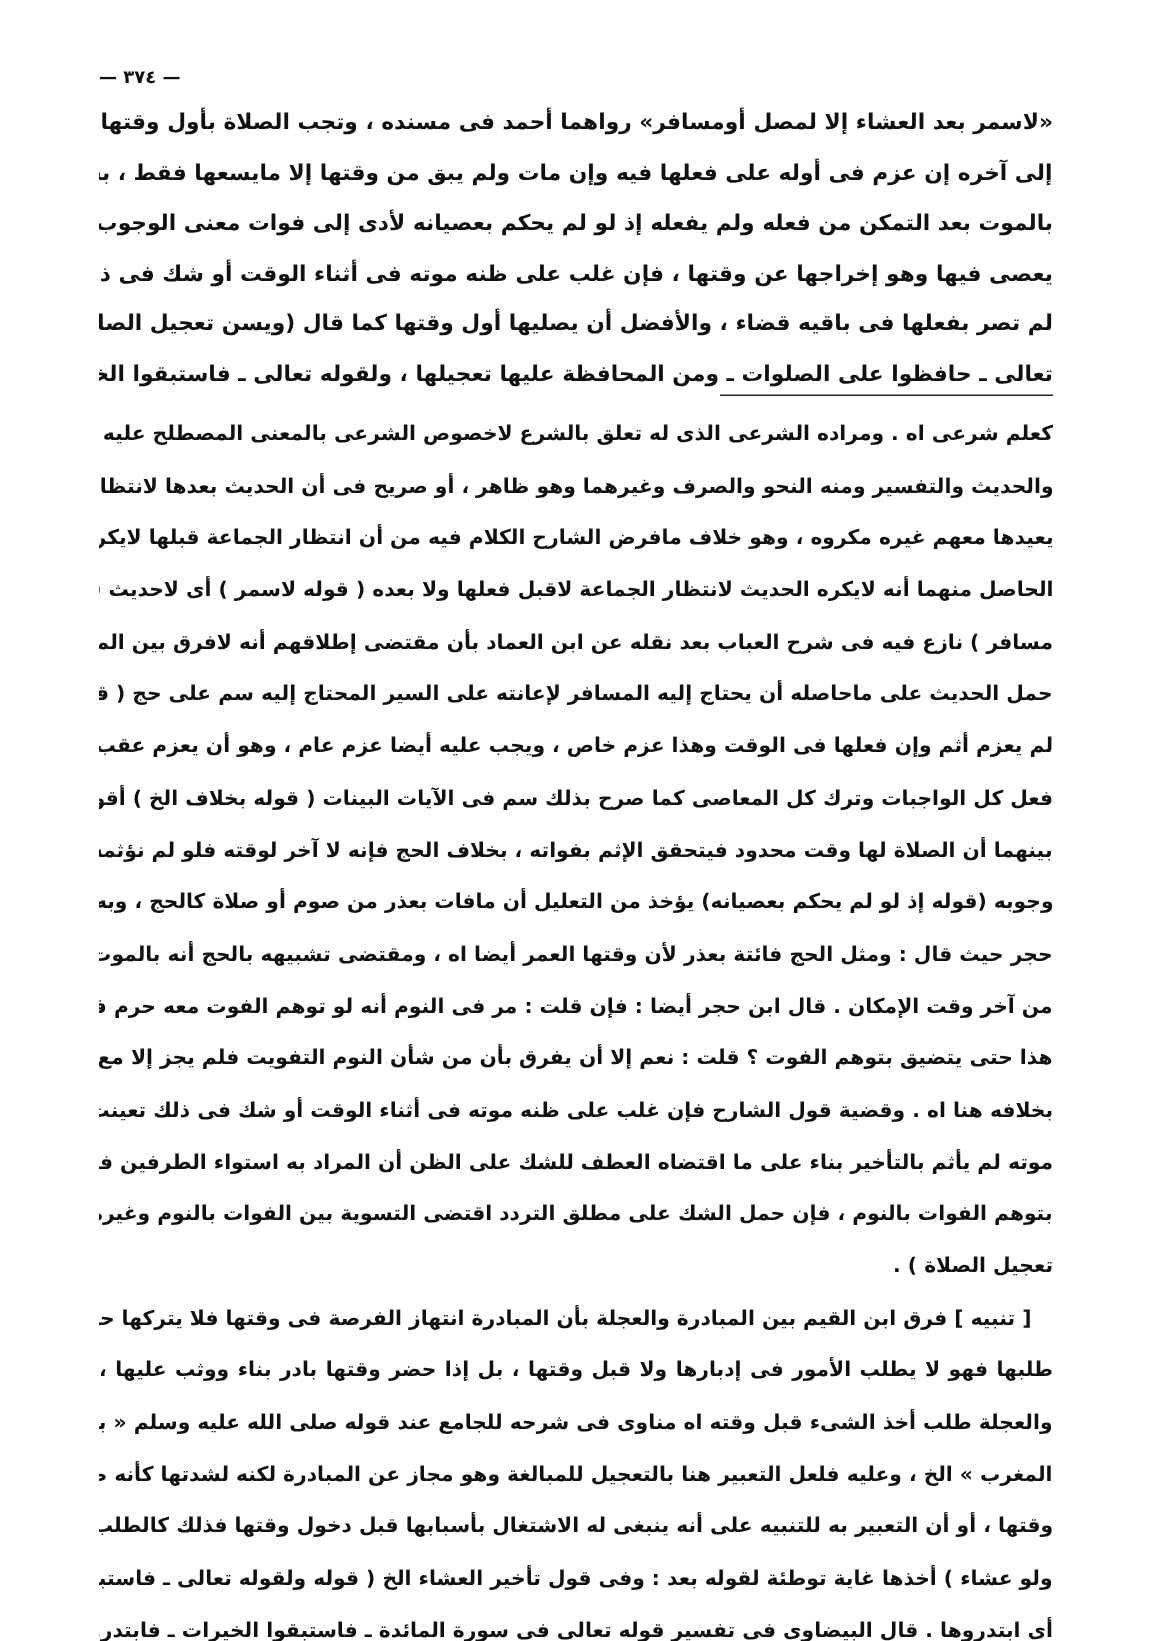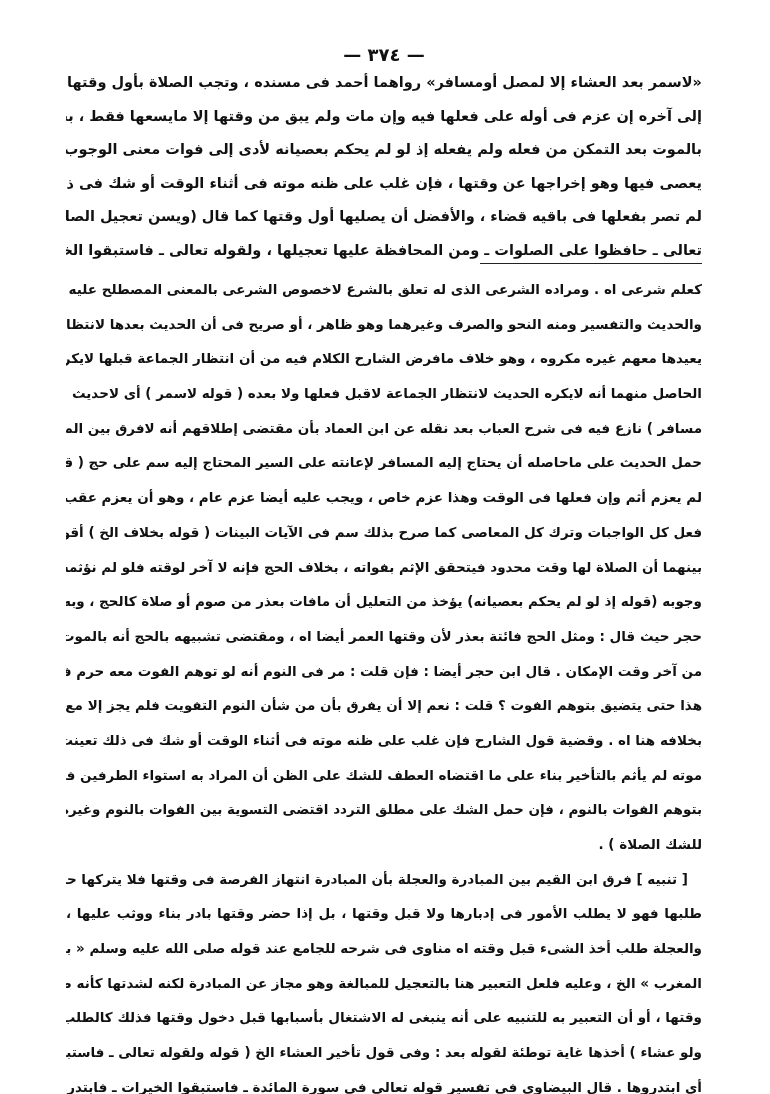--- a/index.html
+++ b/index.html
@@ -21,22 +21,22 @@
       top: 0;
       width: 636px;
       height: 1094px;
       direction: rtl;
     }
     .page-number {
       position: absolute;
       top: 44px;
       left: 0;
       width: 100%;
-      text-align: center;
-      font-size: 18px;
+      text-align: left;
+      font-size: 12px;
       font-weight: bold;
       direction: ltr;
       letter-spacing: 1px;
     }
     .matn {
       position: absolute;
       top: 66px;
       left: 0;
       width: 100%;
     }
@@ -110,21 +110,21 @@
     <span class="line">لم يعزم أثم وإن فعلها فى الوقت وهذا عزم خاص ، ويجب عليه أيضا عزم عام ، وهو أن يعزم عقب البلوغ على</span>
     <span class="line">فعل كل الواجبات وترك كل المعاصى كما صرح بذلك سم فى الآيات البينات ( قوله بخلاف الخ ) أقول : والفرق</span>
     <span class="line">بينهما أن الصلاة لها وقت محدود فيتحقق الإثم بفواته ، بخلاف الحج فإنه لا آخر لوقته فلو لم نؤثمه بالموت لم يتحقق</span>
     <span class="line">وجوبه (قوله إذ لو لم يحكم بعصيانه) يؤخذ من التعليل أن مافات بعذر من صوم أو صلاة كالحج ، وبه صرح ابن</span>
     <span class="line">حجر حيث قال : ومثل الحج فائتة بعذر لأن وقتها العمر أيضا اه ، ومقتضى تشبيهه بالحج أنه بالموت يتبين إثمه</span>
     <span class="line">من آخر وقت الإمكان . قال ابن حجر أيضا : فإن قلت : مر فى النوم أنه لو توهم الفوت معه حرم فهل قياسه</span>
     <span class="line">هذا حتى يتضيق بتوهم الفوت ؟ قلت : نعم إلا أن يفرق بأن من شأن النوم التفويت فلم يجز إلا مع ظن الإدراك</span>
     <span class="line">بخلافه هنا اه . وقضية قول الشارح فإن غلب على ظنه موته فى أثناء الوقت أو شك فى ذلك تعينت فيه أنه لو توهم</span>
     <span class="line">موته لم يأثم بالتأخير بناء على ما اقتضاه العطف للشك على الظن أن المراد به استواء الطرفين فلا يكون التوهم ملحقا</span>
     <span class="line">بتوهم الفوات بالنوم ، فإن حمل الشك على مطلق التردد اقتضى التسوية بين الفوات بالنوم وغيره ( قوله ويسن</span>
-    <span class="line last-line">للشك الصلاة ) .</span>
+    <span class="line last-line">تعجيل الصلاة ) .</span>
     <span class="line indent">[ تنبيه ] فرق ابن القيم بين المبادرة والعجلة بأن المبادرة انتهاز الفرصة فى وقتها فلا يتركها حتى إذا فاتت</span>
     <span class="line">طلبها فهو لا يطلب الأمور فى إدبارها ولا قبل وقتها ، بل إذا حضر وقتها بادر بناء ووثب عليها ،</span>
     <span class="line">والعجلة طلب أخذ الشىء قبل وقته اه مناوى فى شرحه للجامع عند قوله صلى الله عليه وسلم « بادروا بصلاة</span>
     <span class="line">المغرب » الخ ، وعليه فلعل التعبير هنا بالتعجيل للمبالغة وهو مجاز عن المبادرة لكنه لشدتها كأنه طلب الصلاة قبل</span>
     <span class="line">وقتها ، أو أن التعبير به للتنبيه على أنه ينبغى له الاشتغال بأسبابها قبل دخول وقتها فذلك كالطلب لها قبل وقتها ( قوله</span>
     <span class="line">ولو عشاء ) أخذها غاية توطئة لقوله بعد : وفى قول تأخير العشاء الخ ( قوله ولقوله تعالى ـ فاستبقوا الخيرات ـ )</span>
     <span class="line">أى ابتدروها . قال البيضاوى فى تفسير قوله تعالى فى سورة المائدة ـ فاستبقوا الخيرات ـ فابتدروها انتهازا للفرصة</span>
 
   </div>
 

